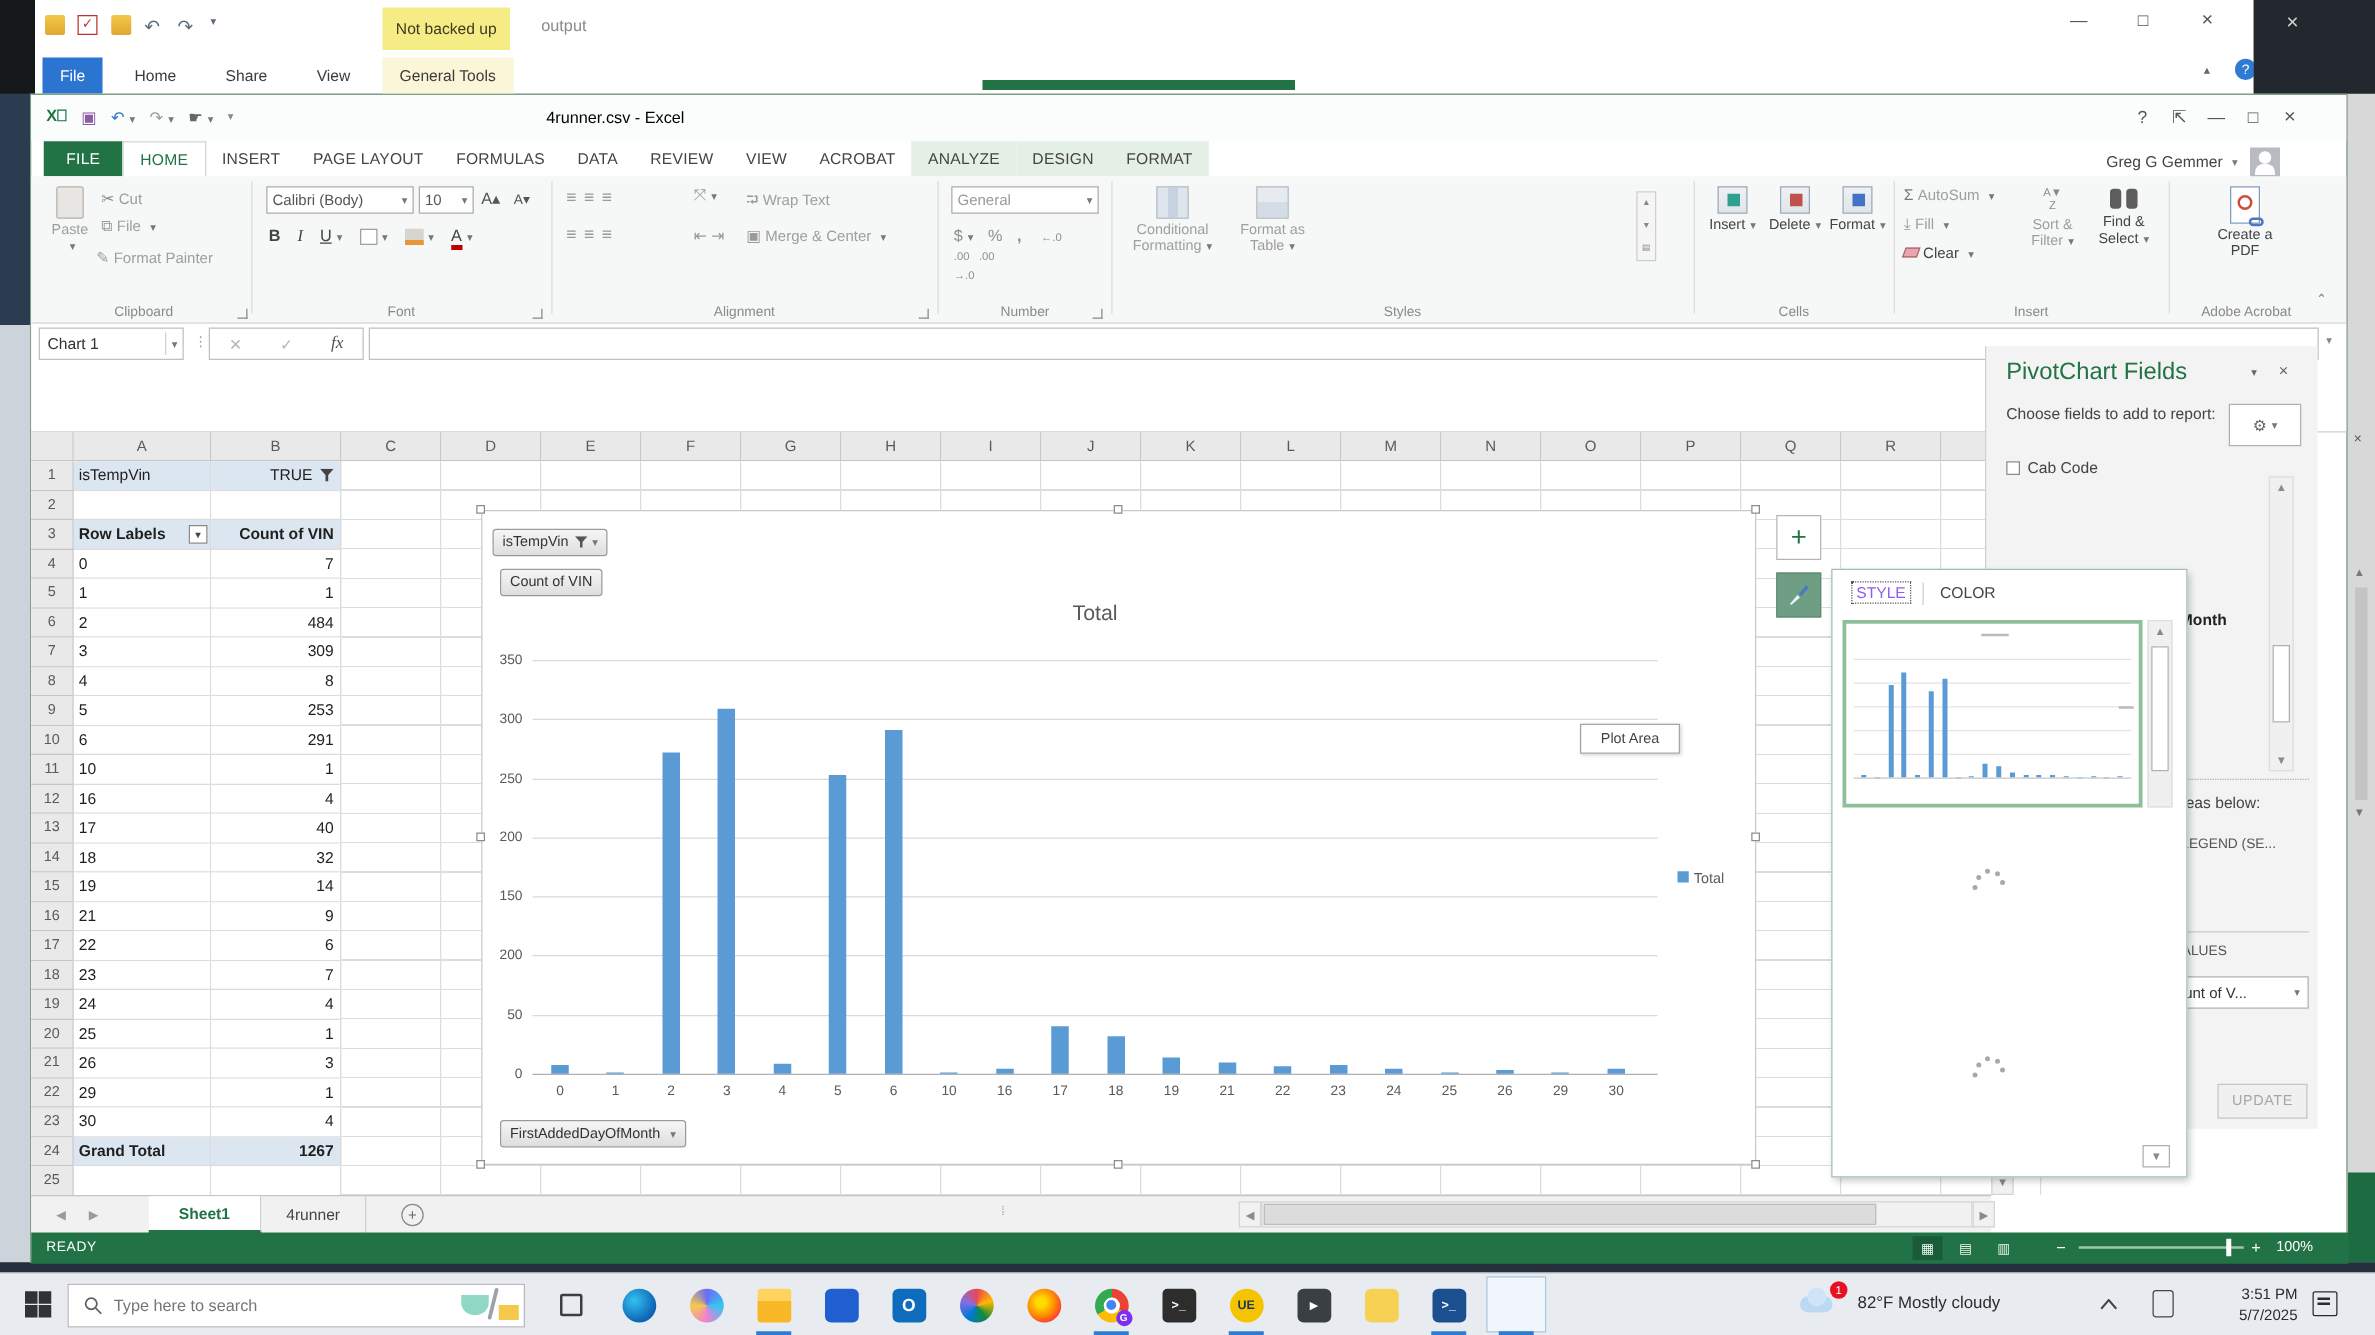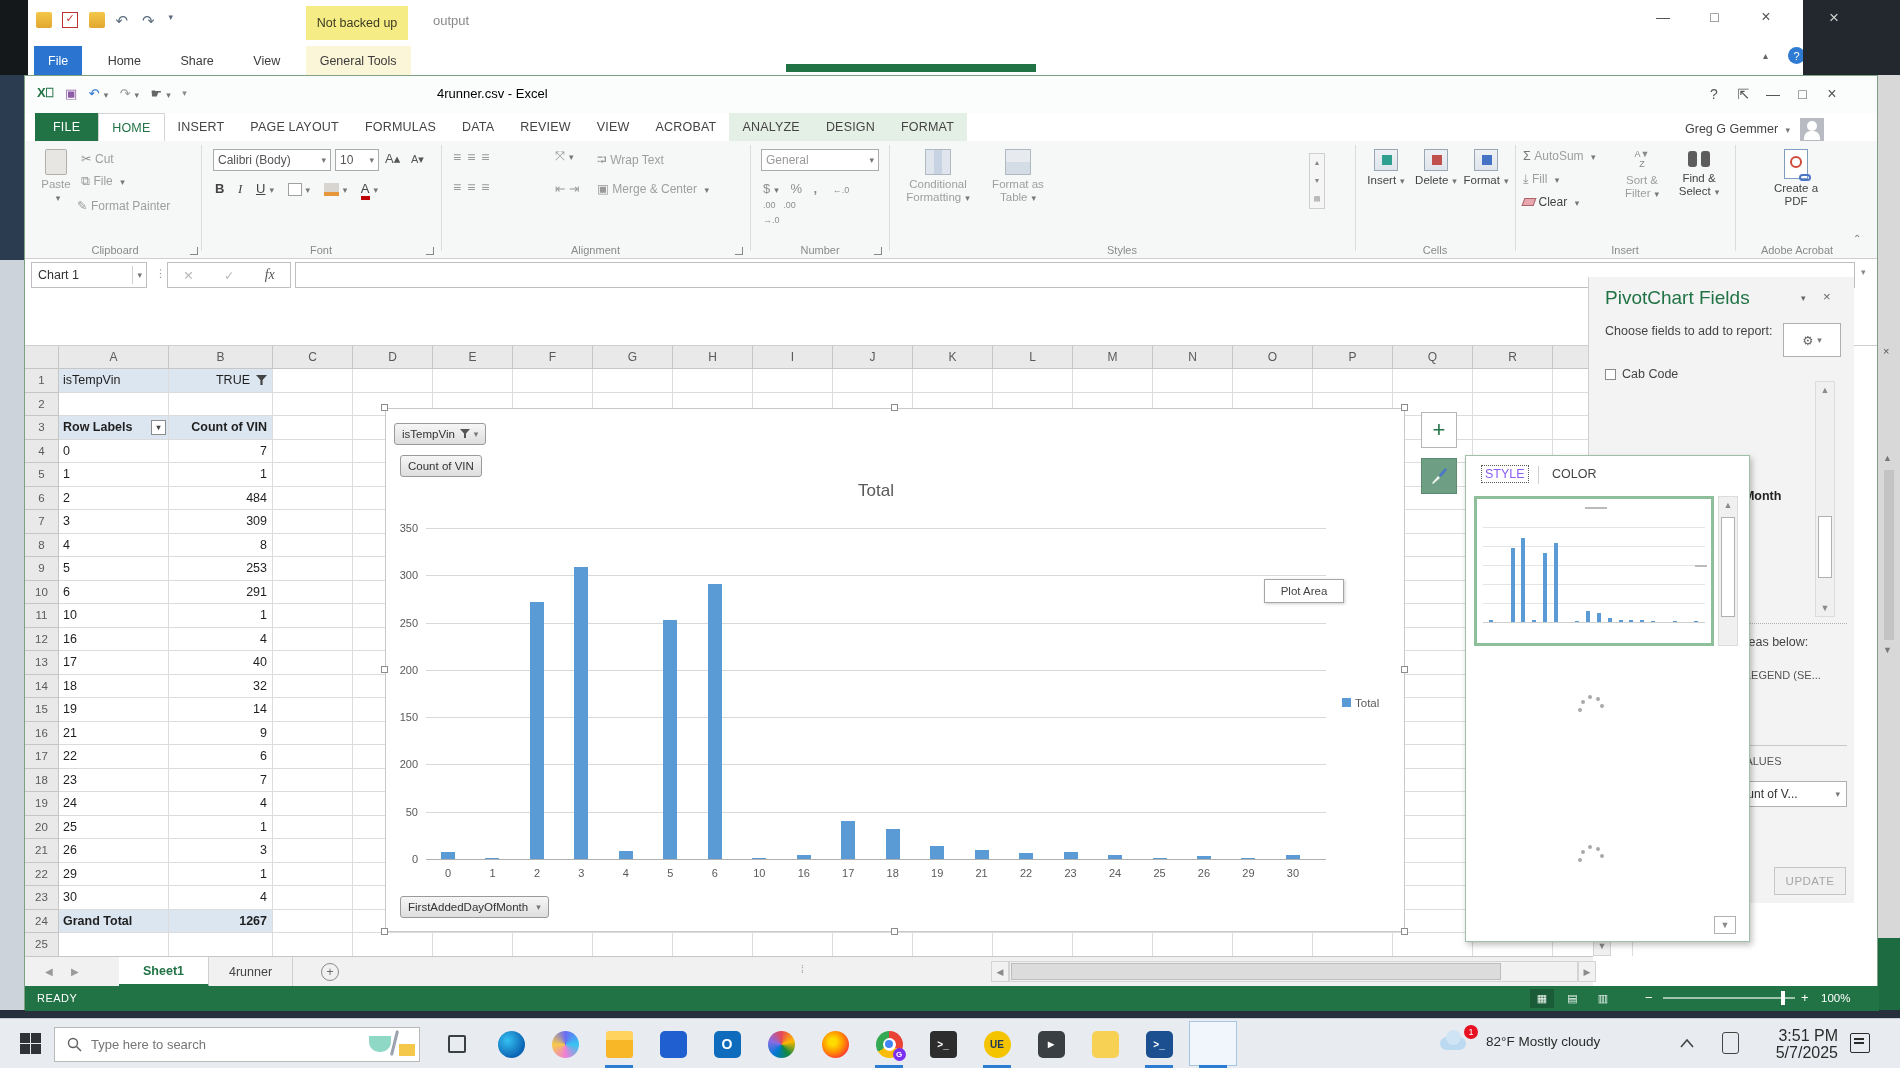--- a/index.html
+++ b/index.html
@@ -789,20 +789,20 @@
   <div class="ab" style="left:1438px;top:6px;width:40px;height:30px">
     <span style="position:absolute;left:2px;top:12px;width:26px;height:13px;background:#bcd9f2;border-radius:8px"></span>
     <span style="position:absolute;left:8px;top:5px;width:15px;height:15px;background:#cfe4f5;border-radius:50%"></span>
     <span class="ctr" style="position:absolute;right:0;top:0;width:14px;height:14px;background:#e81123;border-radius:50%;color:#fff;font-size:9px">1</span>
   </div>
   <div class="tx" style="left:1486px;top:15px;font-size:13.5px;color:#2b2b2b">82°F  Mostly cloudy</div>
   <svg class="ab" style="left:1680px;top:20px" width="14" height="9" viewBox="0 0 14 9">
       <polyline points="1,8 7,1 13,8" fill="none" stroke="#444" stroke-width="1.6"></polyline>
     </svg>
   <span class="ab" style="left:1722px;top:13px;width:17px;height:22px;border:1.5px solid #444;border-radius:3px"></span>
-  <div class="tx" style="left:1760px;top:8px;width:78px;text-align:right;font-size:16px;color:#2b2b2b;line-height:17px">
+  <div class="tx" style="left:1760px;top:8px;width:78px;text-align:right;font-size:12px;color:#2b2b2b;line-height:17px">
     <span>3:51 PM</span><br><span>5/7/2025</span>
   </div>
   <span class="ab" style="left:1850px;top:14px;width:20px;height:20px;border:1.5px solid #2b2b2b;border-radius:2px">
     <span style="position:absolute;left:3px;top:4px;width:10px;height:1.5px;background:#2b2b2b"></span>
     <span style="position:absolute;left:3px;top:8px;width:10px;height:1.5px;background:#2b2b2b"></span>
   </span>
 </div>
 
 </body></html>

